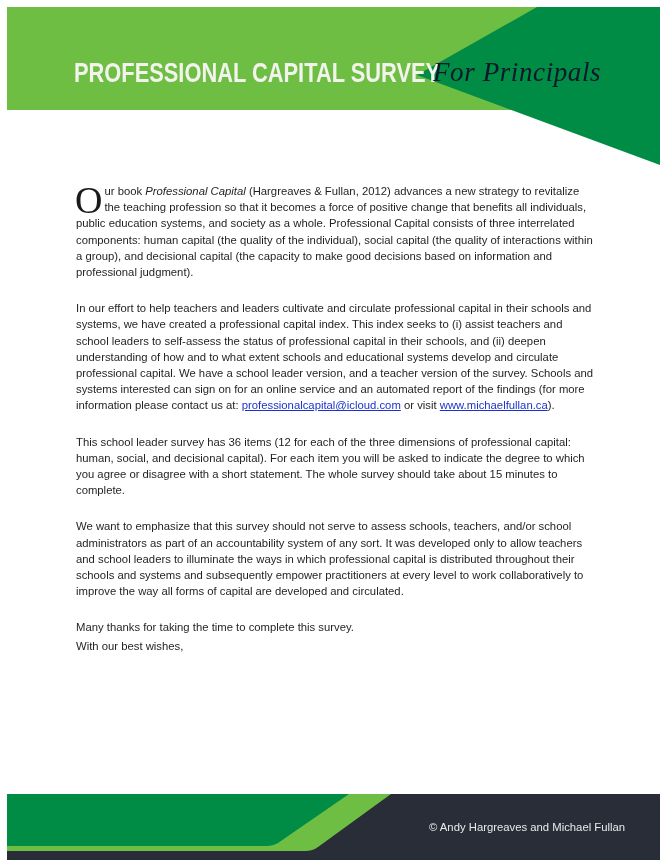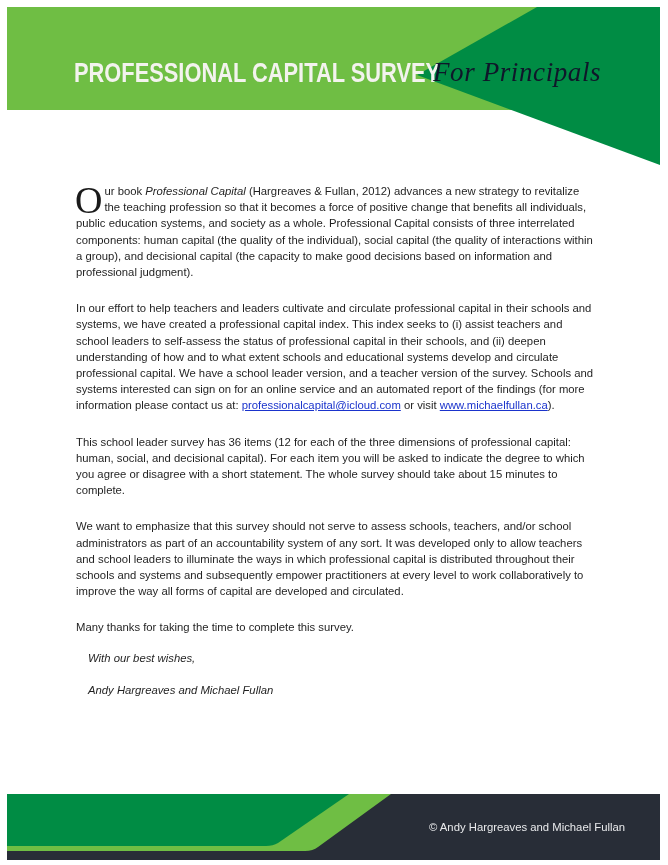--- a/index.html
+++ b/index.html
@@ -13,21 +13,21 @@
   }
   .subtitle {
     position: absolute; left: 433px; top: 56px;
     color: #0f172a; font-family: "Liberation Serif", serif; font-style: italic;
     font-size: 27px; line-height: 32px; white-space: nowrap; letter-spacing: 0.6px;
   }
   .content { position: absolute; left: 76px; top: 183px; width: 520px; color: #1f1f1f; font-size: 11.3px; line-height: 16.2px; }
   .content p { margin: 0 0 20px 0; }
   .dropcap { float: left; font-family: "Liberation Serif", serif; font-size: 38px; line-height: 30px; margin: 2px 2px 0 -1px; color: #1a1a1a; height: 30px; }
   .content a { color: #1a33cc; text-decoration: underline; }
-  .signoff { font-style: italic; margin: 12px !important; line-height: 20px; }
+  .signoff { margin: 0 !important; line-height: 20px; }
   .footer-art { position: absolute; left: 0; top: 780px; width: 668px; height: 85px; }
   .footer-text { position: absolute; left: 393px; top: 821px; color: #e9eaec; font-size: 11.3px; white-space: nowrap; margin-left: 36px; }
 </style>
 </head>
 <body>
 
 <svg class="header-art" viewBox="0 0 668 170" xmlns="http://www.w3.org/2000/svg">
   <rect x="7" y="7" width="653" height="103" fill="#6fbe44"></rect>
   <polygon points="537,7 660,7 660,165 417,75" fill="#008c44"></polygon>
 </svg>
@@ -39,21 +39,20 @@
   <p>
     <span class="dropcap">O</span><span>ur book </span><em>Professional Capital</em><span> (Hargreaves &amp; Fullan, 2012) advances a new strategy to revitalize the teaching profession so that it becomes a force of positive change that benefits all individuals, public education systems, and society as a whole. Professional Capital consists of three interrelated components: human capital (the quality of the individual), social capital (the quality of interactions within a group), and decisional capital (the capacity to make good decisions based on information and professional judgment).</span>
   </p>
   <p>
     <span>In our effort to help teachers and leaders cultivate and circulate professional capital in their schools and systems, we have created a professional capital index. This index seeks to (i) assist teachers and school leaders to self-assess the status of professional capital in their schools, and (ii) deepen understanding of how and to what extent schools and educational systems develop and circulate professional capital. We have a school leader version, and a teacher version of the survey. Schools and systems interested can sign on for an online service and an automated report of the findings (for more information please contact us at: </span><a href="#">professionalcapital@icloud.com</a><span> or visit </span><a href="#">www.michaelfullan.ca</a><span>).</span>
   </p>
   <p>This school leader survey has 36 items (12 for each of the three dimensions of professional capital: human, social, and decisional capital). For each item you will be asked to indicate the degree to which you agree or disagree with a short statement. The whole survey should take about 15 minutes to complete.</p>
   <p>We want to emphasize that this survey should not serve to assess schools, teachers, and/or school administrators as part of an accountability system of any sort. It was developed only to allow teachers and school leaders to illuminate the ways in which professional capital is distributed throughout their schools and systems and subsequently empower practitioners at every level to work collaboratively to improve the way all forms of capital are developed and circulated.</p>
   <p style="margin-bottom:0;">Many thanks for taking the time to complete this survey.</p>
   <p class="signoff">With our best wishes,</p>
-  <p class="signoff">Andy Hargreaves and Michael Fullan</p>
 </div>
 
 <svg class="footer-art" viewBox="0 780 668 85" xmlns="http://www.w3.org/2000/svg">
   <rect x="7" y="794" width="653" height="66" fill="#282d37"></rect>
   <path d="M7,794 L391,794 L318,847 Q313,851 305,851 L7,851 Z" fill="#6fbe44"></path>
   <path d="M7,794 L349,794 L278,843 Q273,846 266,846 L7,846 Z" fill="#008c44"></path>
 </svg>
 
 <div class="footer-text">© Andy Hargreaves and Michael Fullan</div>
 

